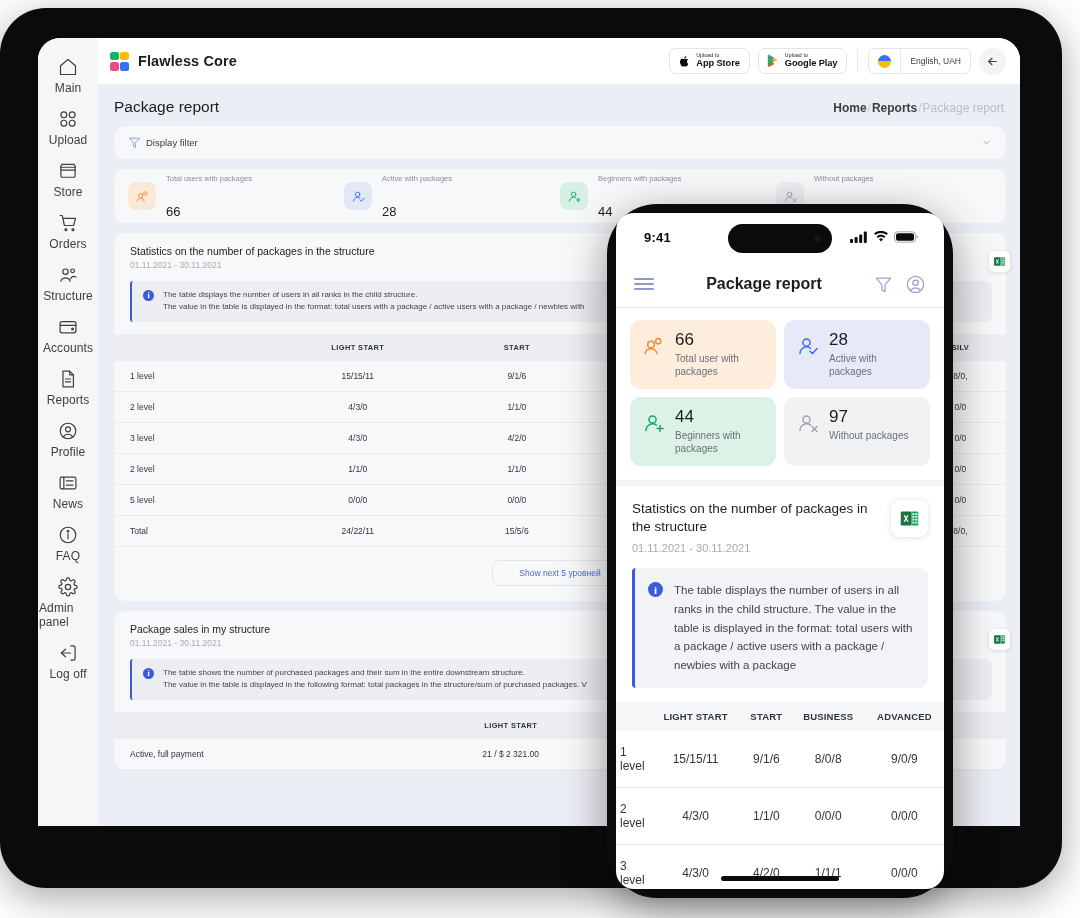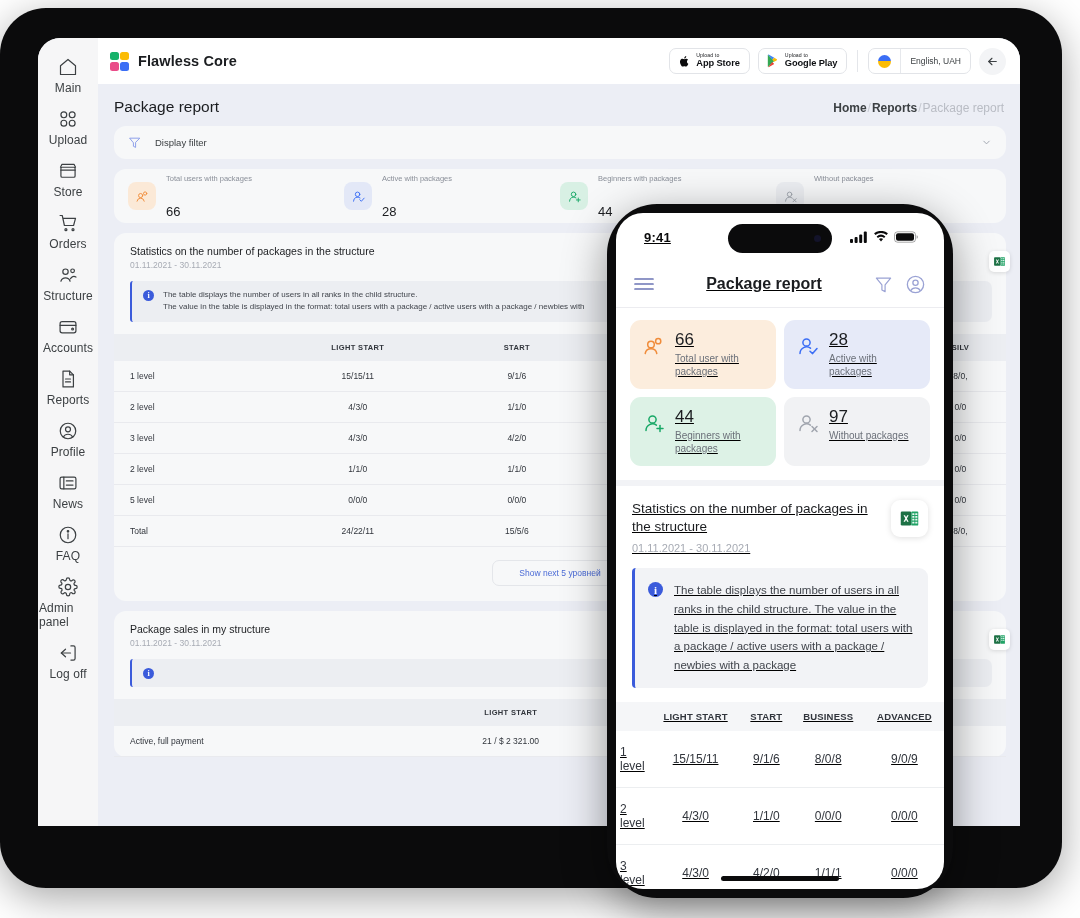--- a/index.html
+++ b/index.html
@@ -88,21 +88,21 @@
   .crumbs { margin-left: auto; font-size: 12px; color: #b9bcc4; }
   .crumbs b { color: #3c4043; font-weight: bold; }
   .crumbs span.sep { color: #c6c9d1; padding: 0 1px; }
 
   .card { background: #f7f8f9; border-radius: 12px; }
 
   .filter-bar {
     height: 33px; display: flex; align-items: center; padding: 0 14px; margin-bottom: 10px;
     cursor: pointer;
   }
-  .filter-bar .fb-l { display: flex; align-items: center; gap: 14px; }
+  .filter-bar .fb-l { display: flex; align-items: center; gap: 5px; }
   .filter-bar .fb-txt { font-size: 9.5px; color: #3c4043; }
   .chev { margin-left: auto; color: #9aa0ab; }
 
   .stats-row { height: 54px; display: flex; align-items: center; padding: 0 14px; margin-bottom: 10px; }
   .stat { display: flex; align-items: center; gap: 10px; width: 25%; }
   .stat-ic { width: 28px; height: 28px; border-radius: 8px; display: flex; align-items: center; justify-content: center; flex: 0 0 28px;}
   .stat-lb { font-size: 7.5px; color: #8a8f99; margin-bottom: 21px; text-align: right; }
   .stat-val { font-size: 13px; color: #1b1d20; }
 
   .sect { padding: 12px 0 0; margin-bottom: 10px; }
@@ -149,21 +149,21 @@
 
   
   .phone {
     position: absolute; left: 607px; top: 204px; width: 346px; height: 694px;
     background: #0b0b0c; border-radius: 50px;
     box-shadow: 0 12px 44px rgba(0,0,0,.42);
     padding: 9px;
   }
   .phone-screen {
     position: relative; width: 100%; height: 100%; background: #fff;
-    border-radius: 27px; overflow: hidden; text-decoration: underline;
+    border-radius: 18px; overflow: hidden;
   }
   .island {
     position: absolute; left: 50%; transform: translateX(-50%); top: 11px;
     width: 104px; height: 29px; background: #0b0b0c; border-radius: 16px;
     display: flex; align-items: center; justify-content: flex-end; padding-right: 11px;
   }
   .island .cam { width: 7px; height: 7px; border-radius: 50%; background: #13132a; }
   .stbar {
     height: 48px; display: flex; align-items: center; padding: 0 26px 0 28px;
     position: relative; z-index: 2;
@@ -565,20 +565,24 @@
             </div>
           </div>
 
           <div class="card sect" style="position:relative">
             <div class="sect-head">
               <div class="sect-title">Package sales in my structure</div>
               <div class="sect-date">01.11.2021 - 30.11.2021</div>
             </div>
             <div class="info">
               <span class="info-dot">i</span>
+              <div class="info-tx">
+                <div>The table shows the number of purchased packages and their sum in the entire downstream structure.</div>
+                <div>The value in the table is displayed in the following format: total packages in the structure/sum of purchased packages. V</div>
+              </div>
             </div>
             <table class="dt">
               <thead>
                   <tr id="d2-head">
                     <th></th>
                     <th>LIGHT START</th>
                     <th>START</th>
                     <th>BUSINESS</th>
                   </tr>
                 </thead>

